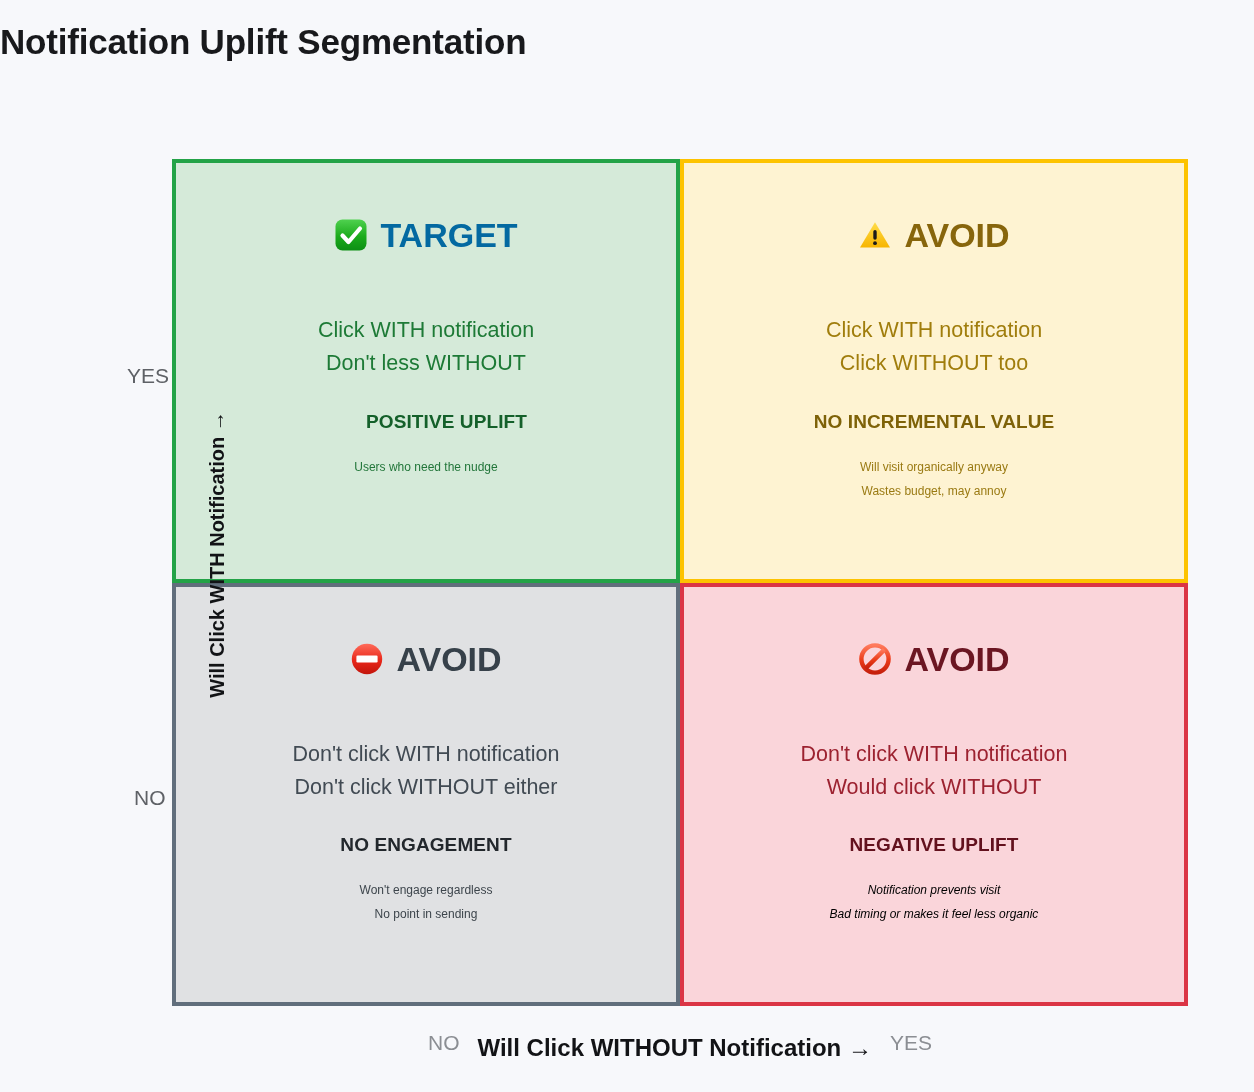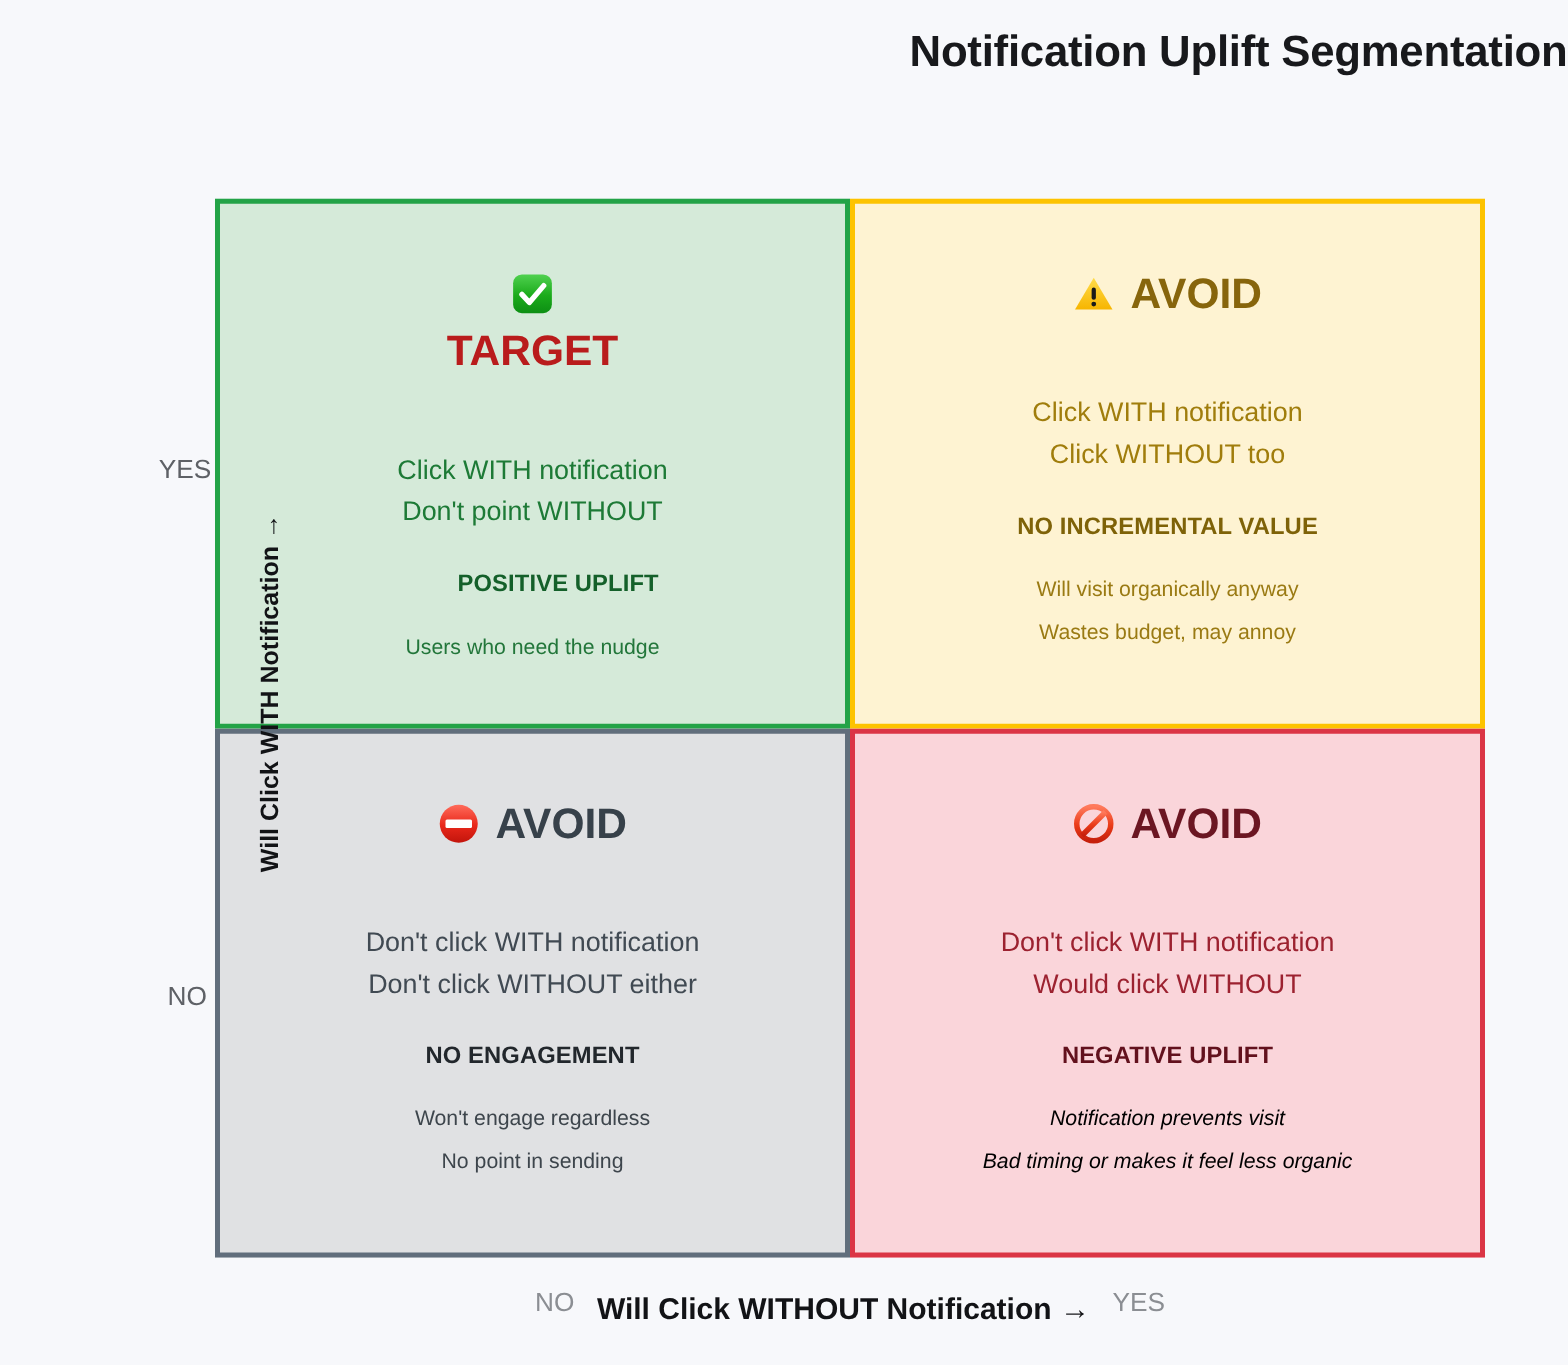--- a/index.html
+++ b/index.html
@@ -15,21 +15,21 @@
     overflow: hidden;
     position: relative;
   }
 
   
   .chart-title {
     position: absolute;
     top: 22px;
     left: 0;
     width: 1254px;
-    text-align: right;
+    text-align: left;
     font-size: 35px;
     font-weight: bold;
     color: #18191c;
     letter-spacing: -0.2px;
   }
 
   
   .matrix {
     position: absolute;
     left: 172px;
@@ -60,21 +60,21 @@
   .quad-heading {
     display: flex;
     align-items: center;
     justify-content: center;
     gap: 12px;
     font-size: 34px;
     font-weight: bold;
     margin-top: 55px;
     line-height: 1;
   }
-  .quad.target   .quad-heading { color: #b91c1c; flex-direction: column; }
+  .quad.target   .quad-heading { color: #0369a1; }
   .quad.noinc    .quad-heading { color: #87650c; }
   .quad.noeng    .quad-heading { color: #37414a; }
   .quad.negative .quad-heading { color: #6b1622; }
 
   .quad-icon {
     width: 34px;
     height: 34px;
     display: inline-flex;
     align-items: center;
     justify-content: center;
@@ -101,21 +101,21 @@
     letter-spacing: 0.1px;
   }
   .quad.target   .quad-verdict { color: #14602a; padding-left: 41px; }
   .quad.noinc    .quad-verdict { color: #7e6208; }
   .quad.noeng    .quad-verdict { color: #22272c; }
   .quad.negative .quad-verdict { color: #62111d; }
 
   
   .quad-notes {
     margin-top: 22px;
-    font-size: 17px;
+    font-size: 12px;
     line-height: 2.0;
     text-align: center;
   }
   .quad.target   .quad-notes { color: #22763a; }
   .quad.noinc    .quad-notes { color: #9a7a13; }
   .quad.noeng    .quad-notes { color: #3d454c; }
   .quad.negative .quad-notes { color: #000000; font-style: italic; }
 
   
   .y-axis-title {
@@ -182,21 +182,21 @@
             </linearGradient>
           </defs>
           <rect x="1.5" y="1.5" width="31" height="31" rx="7" ry="7" fill="url(#gGrad)"></rect>
           <path d="M8.5 17.5 L14.5 24 L26 10.5" fill="none" stroke="#ffffff" stroke-width="4.2" stroke-linecap="round" stroke-linejoin="round"></path>
         </svg>
       </span>
       <span>TARGET</span>
     </div>
     <div class="quad-desc">
       <div>Click WITH notification</div>
-      <div>Don't point WITHOUT</div>
+      <div>Don't less WITHOUT</div>
     </div>
     <div class="quad-verdict">POSITIVE UPLIFT</div>
     <div class="quad-notes">
       <div>Users who need the nudge</div>
     </div>
   </div>
 
   <div class="quad noinc">
     <div class="quad-heading">
       <span class="quad-icon">

